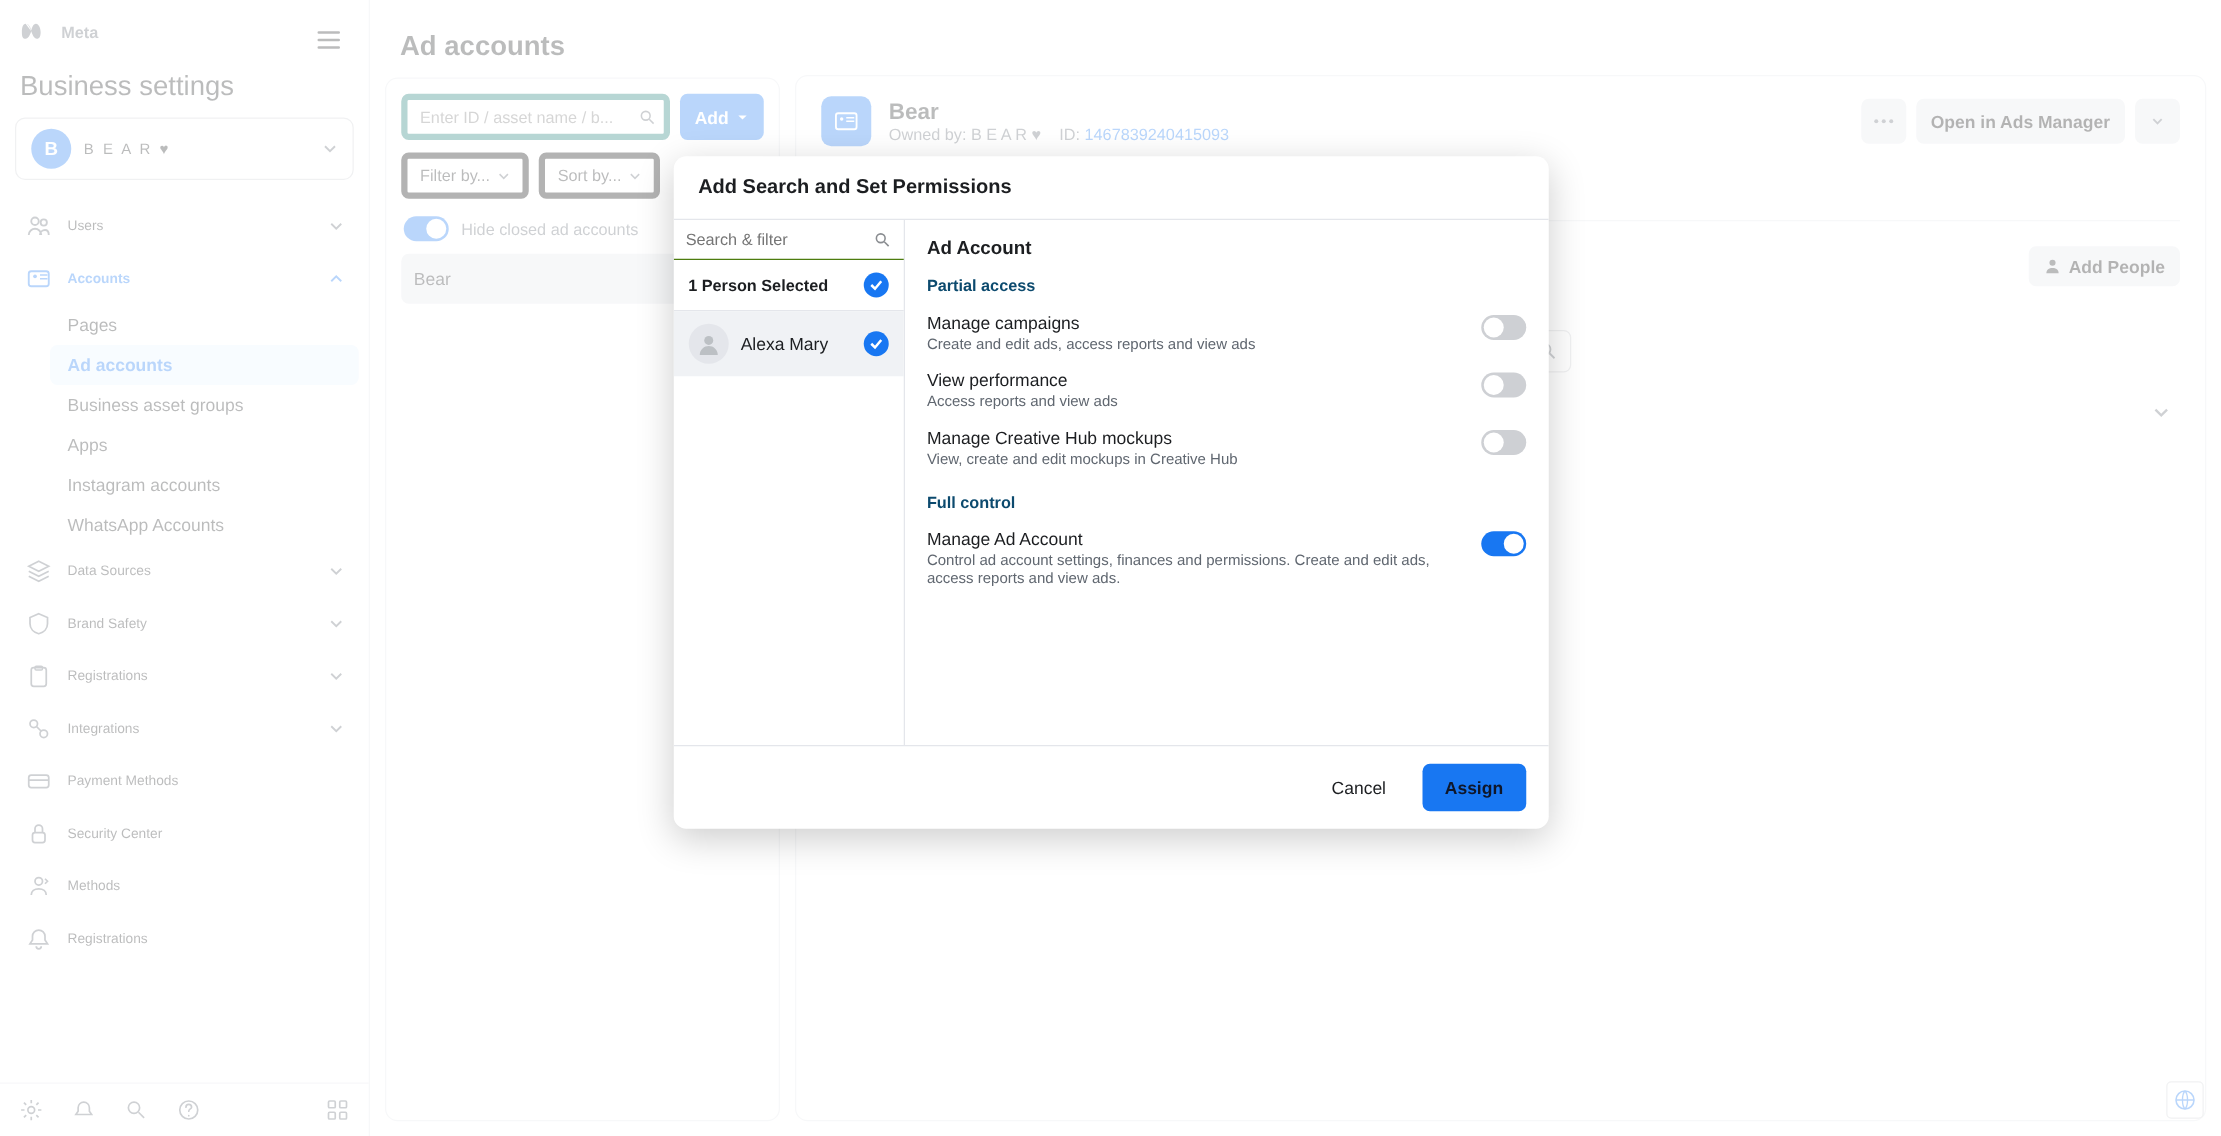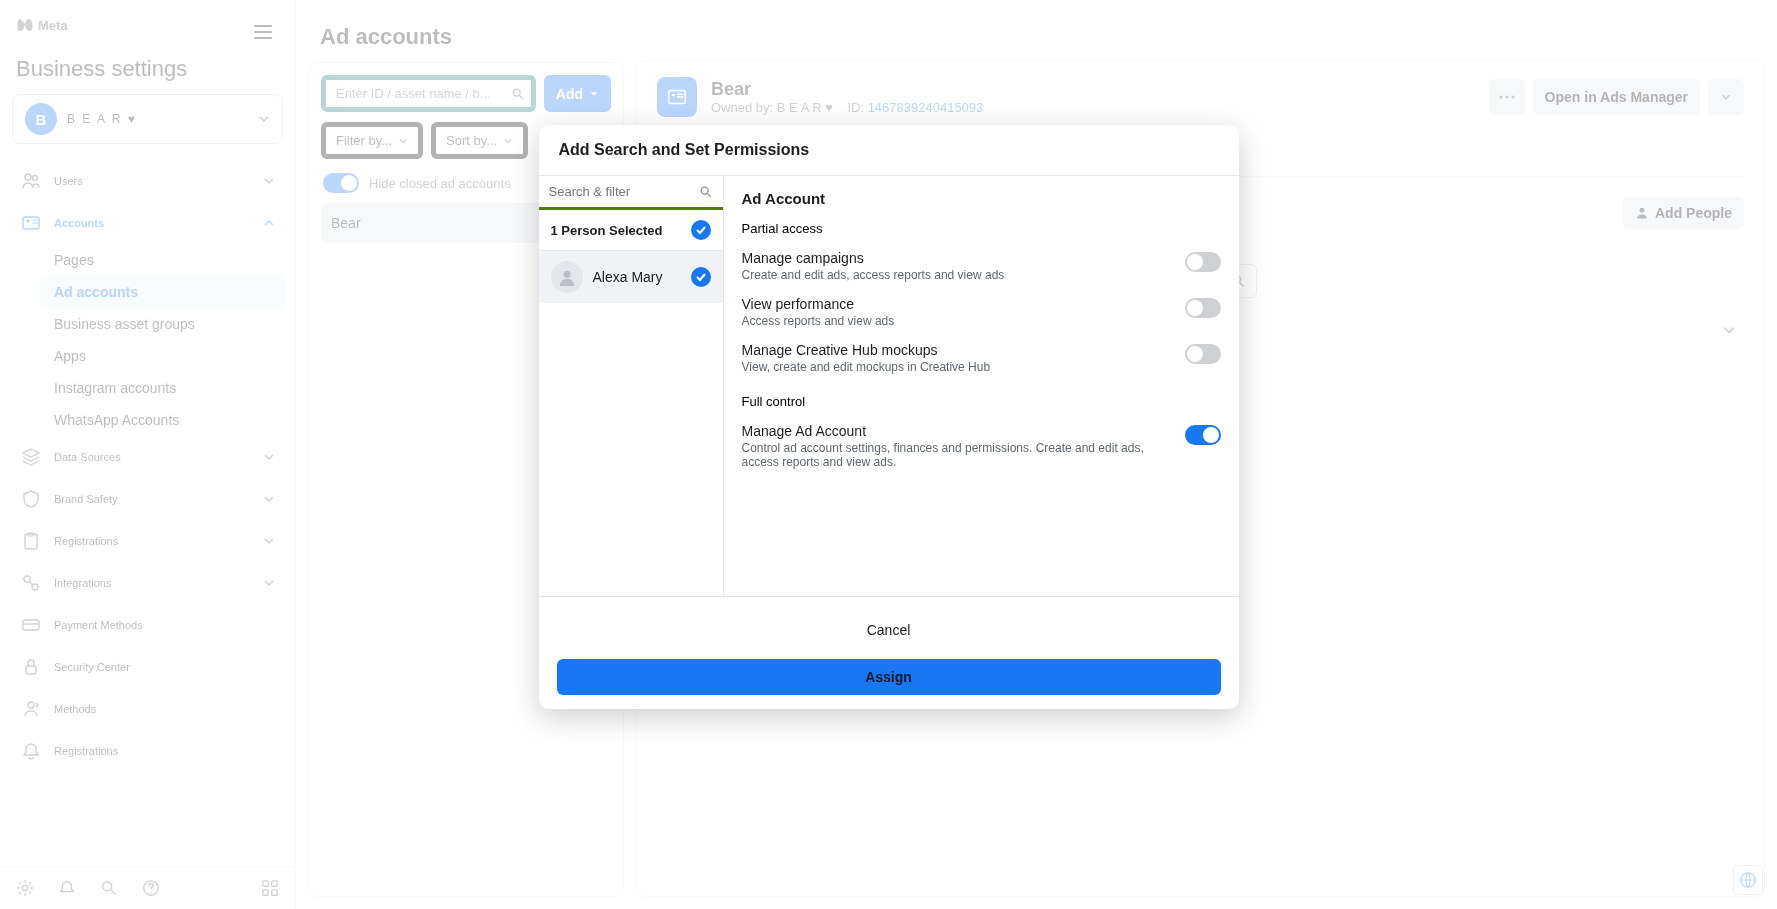--- a/index.html
+++ b/index.html
@@ -2,21 +2,21 @@
 <html><head>
 <meta charset="utf-8">
 <style>
 * { box-sizing: border-box; margin: 0; padding: 0; }
 body { font-family: -apple-system, BlinkMacSystemFont, "Segoe UI", Helvetica, Arial, sans-serif; font-size: 14px; color: #1c1e21; background: #fff; width: 1777px; height: 909px; overflow: hidden; position: relative; }
 svg { display: block; }
 
 
 .sidebar { position: absolute; left: 0; top: 0; width: 296px; height: 100%; border-right: 1px solid #e4e6eb; display: flex; flex-direction: column; }
 .sidebar-header { padding: 16px 16px 8px; display: flex; justify-content: space-between; align-items: flex-start; }
-.meta-logo { display: flex; align-items: center; gap: 4px; font-weight: 600; font-size: 13px; color: #606770; }
+.meta-logo { display: flex; align-items: center; gap: 15px; font-weight: 600; font-size: 13px; color: #606770; }
 .meta-logo svg { width: 18px; height: 18px; }
 .hamburger { width: 32px; height: 32px; display:flex; align-items:center; justify-content:center; cursor:pointer; border-radius:4px; }
 .page-title { padding: 0 16px 12px; font-size: 22px; font-weight: 400; }
 .org-box { margin: 0 12px 12px; border: 1px solid #ced0d4; border-radius: 8px; padding: 8px 12px; display:flex; align-items:center; gap:10px; cursor:pointer; }
 .org-avatar { width:32px; height:32px; border-radius:50%; background:#1877f2; color:#fff; display:flex; align-items:center; justify-content:center; font-weight:700; font-size:15px; }
 .org-name { flex:1; font-size:12px; letter-spacing:2px; }
 
 .nav { flex:1; overflow-y:auto; padding: 4px 8px; }
 .nav-item { display:flex; align-items:center; gap:12px; padding:10px 12px; border-radius:6px; cursor:pointer; font-size:11px; color:#1c1e21; }
 .nav-item.active { color:#1877f2; font-weight:600; }
@@ -73,40 +73,40 @@
 .globe-btn { position:absolute; right:14px; bottom:14px; width:30px; height:30px; border:1px solid #ced0d4; border-radius:4px; display:flex; align-items:center; justify-content:center; color:#1877f2; cursor:pointer; background:#fff; }
 
 
 .overlay { position:absolute; inset:0; background:rgba(255,255,255,0.7); display:flex; align-items:flex-start; justify-content:center; padding-top:125px; }
 .modal { width:700px; background:#fff; border-radius:10px; box-shadow:0 8px 30px rgba(0,0,0,0.2); display:flex; flex-direction:column; overflow:hidden; }
 .modal-title { padding:16px 20px; font-size:16px; font-weight:700; border-bottom:1px solid #e4e6eb; }
 .modal-body { display:flex; min-height:420px; }
 .mcol-left { width:185px; border-right:1px solid #e4e6eb; display:flex; flex-direction:column; }
 .mcol-search { padding:8px 10px; display:flex; align-items:center; gap:6px; color:#8a8d91; }
 .mcol-search input { border:none; outline:none; flex:1; font-size:13px; }
-.mcol-selhdr { padding:10px 12px; font-size:13px; font-weight:600; display:flex; align-items:center; justify-content:space-between; border-top:3px solid #4d7c0f; border-bottom:1px solid #e4e6eb; }
+.mcol-selhdr { padding:10px 12px; font-size:13px; font-weight:600; display:flex; align-items:center; justify-content:space-between; border-top:1px solid #4d7c0f; border-bottom:1px solid #e4e6eb; }
 .chk { width:20px; height:20px; border-radius:50%; background:#1877f2; display:flex; align-items:center; justify-content:center; color:#fff; }
 .person-item { padding:10px 12px; display:flex; align-items:center; gap:10px; background:#f0f2f5; cursor:pointer; }
 .person-item .avatar-sm { width:32px; height:32px; }
 .person-name { flex:1; font-size:14px; }
 
 .mcol-right { flex:1; padding:14px 18px; display:flex; flex-direction:column; gap:14px; }
 .mr-heading { font-size:15px; font-weight:700; }
-.mr-sub { font-size:13px; color:#000000; font-weight:400; }
+.mr-sub { font-size:13px; color:#0c4a6e; font-weight:700; }
 .perm-row { display:flex; gap:14px; align-items:flex-start; }
 .perm-text { flex:1; }
 .perm-title { font-size:14px; font-weight:400; }
 .perm-desc { font-size:12px; color:#606770; margin-top:2px; }
 
 .switch { width:36px; height:20px; border-radius:10px; background:#ced0d4; position:relative; cursor:pointer; flex-shrink:0; margin-top:2px; }
 .switch .knob { width:16px; height:16px; border-radius:50%; background:#fff; position:absolute; top:2px; left:2px; transition:left .1s; }
 .switch.on { background:#1877f2; }
 .switch.on .knob { left:18px; }
 
-.modal-footer { padding:14px 18px; display:flex; justify-content:flex-end; gap:10px; border-top:1px solid #e4e6eb;flex-direction:column; }
+.modal-footer { padding:14px 18px; display:flex; justify-content:flex-end; gap:10px; border-top:1px solid #e4e6eb; }
 .btn-primary { background:#1877f2; color:#0f172a; border:none; border-radius:6px; padding:10px 18px; font-size:14px; font-weight:600; cursor:pointer; }
 .btn-flat { background:transparent; border:1px solid transparent; border-radius:6px; padding:10px 18px; font-size:14px; font-weight:400; cursor:pointer; color:#1c1e21; }
 </style>
 </head>
 <body>
 
 <aside class="sidebar">
   <div class="sidebar-header">
     <div class="meta-logo">
       <svg viewBox="0 0 24 24">

